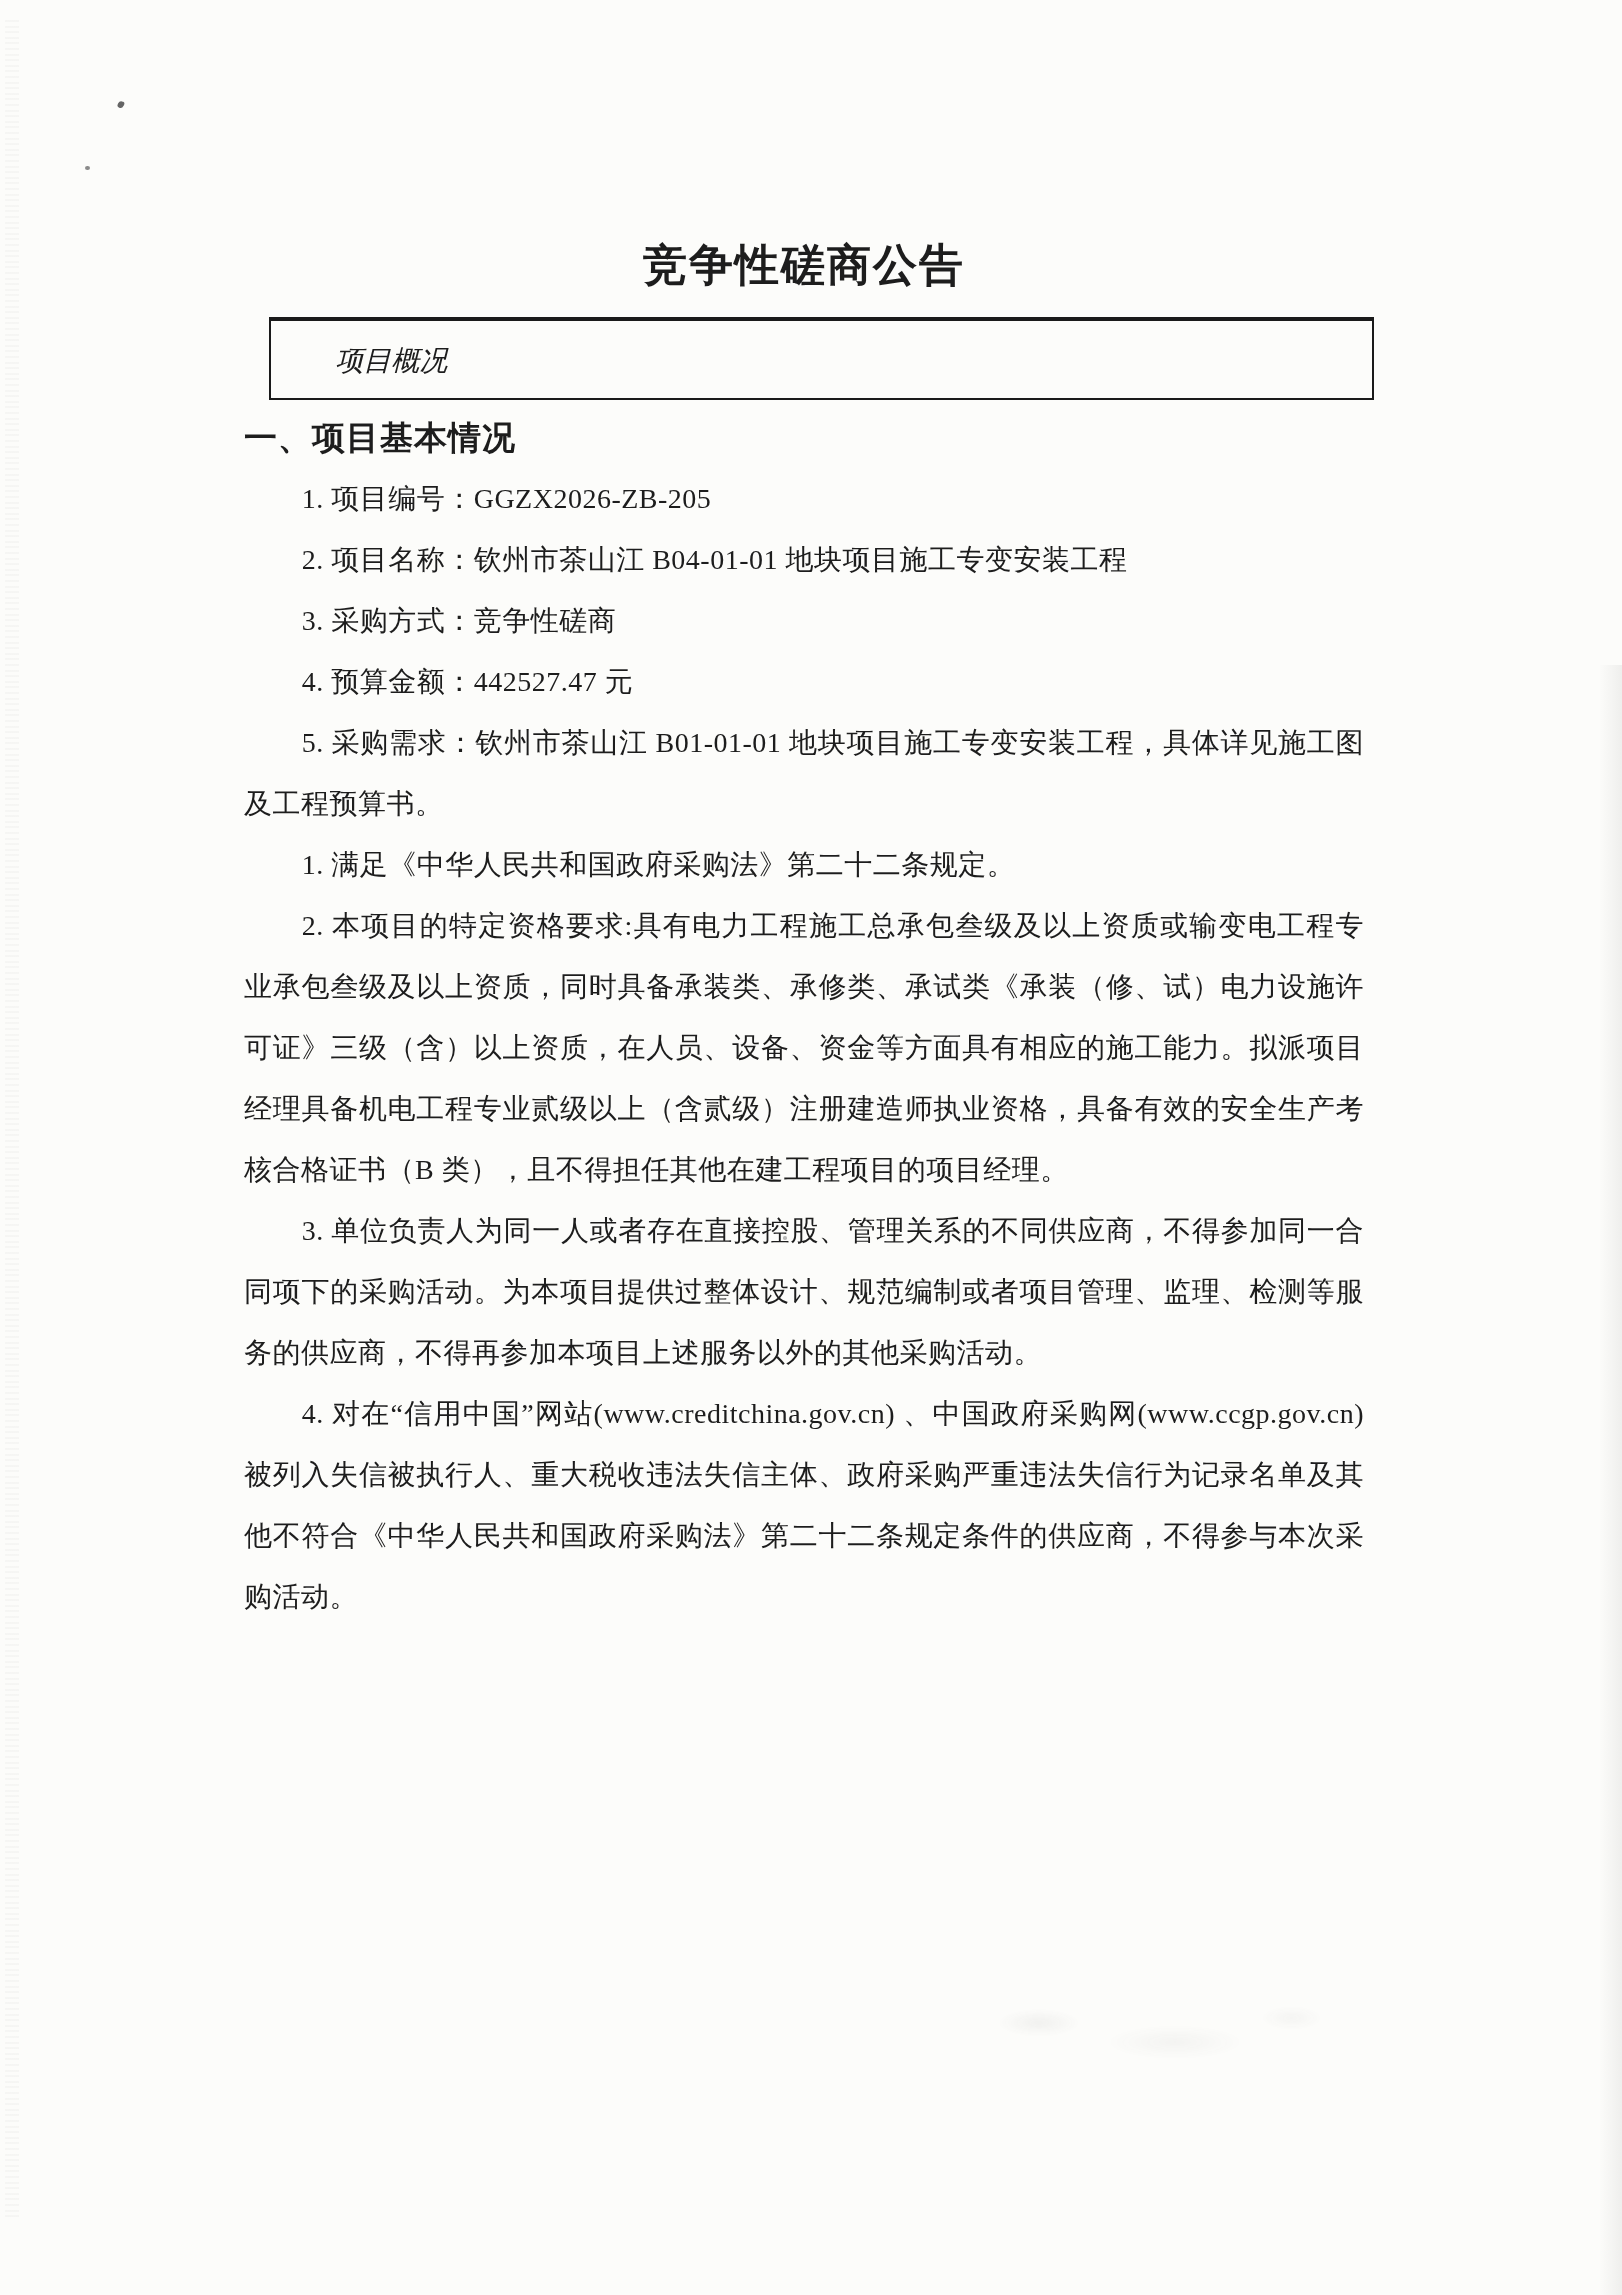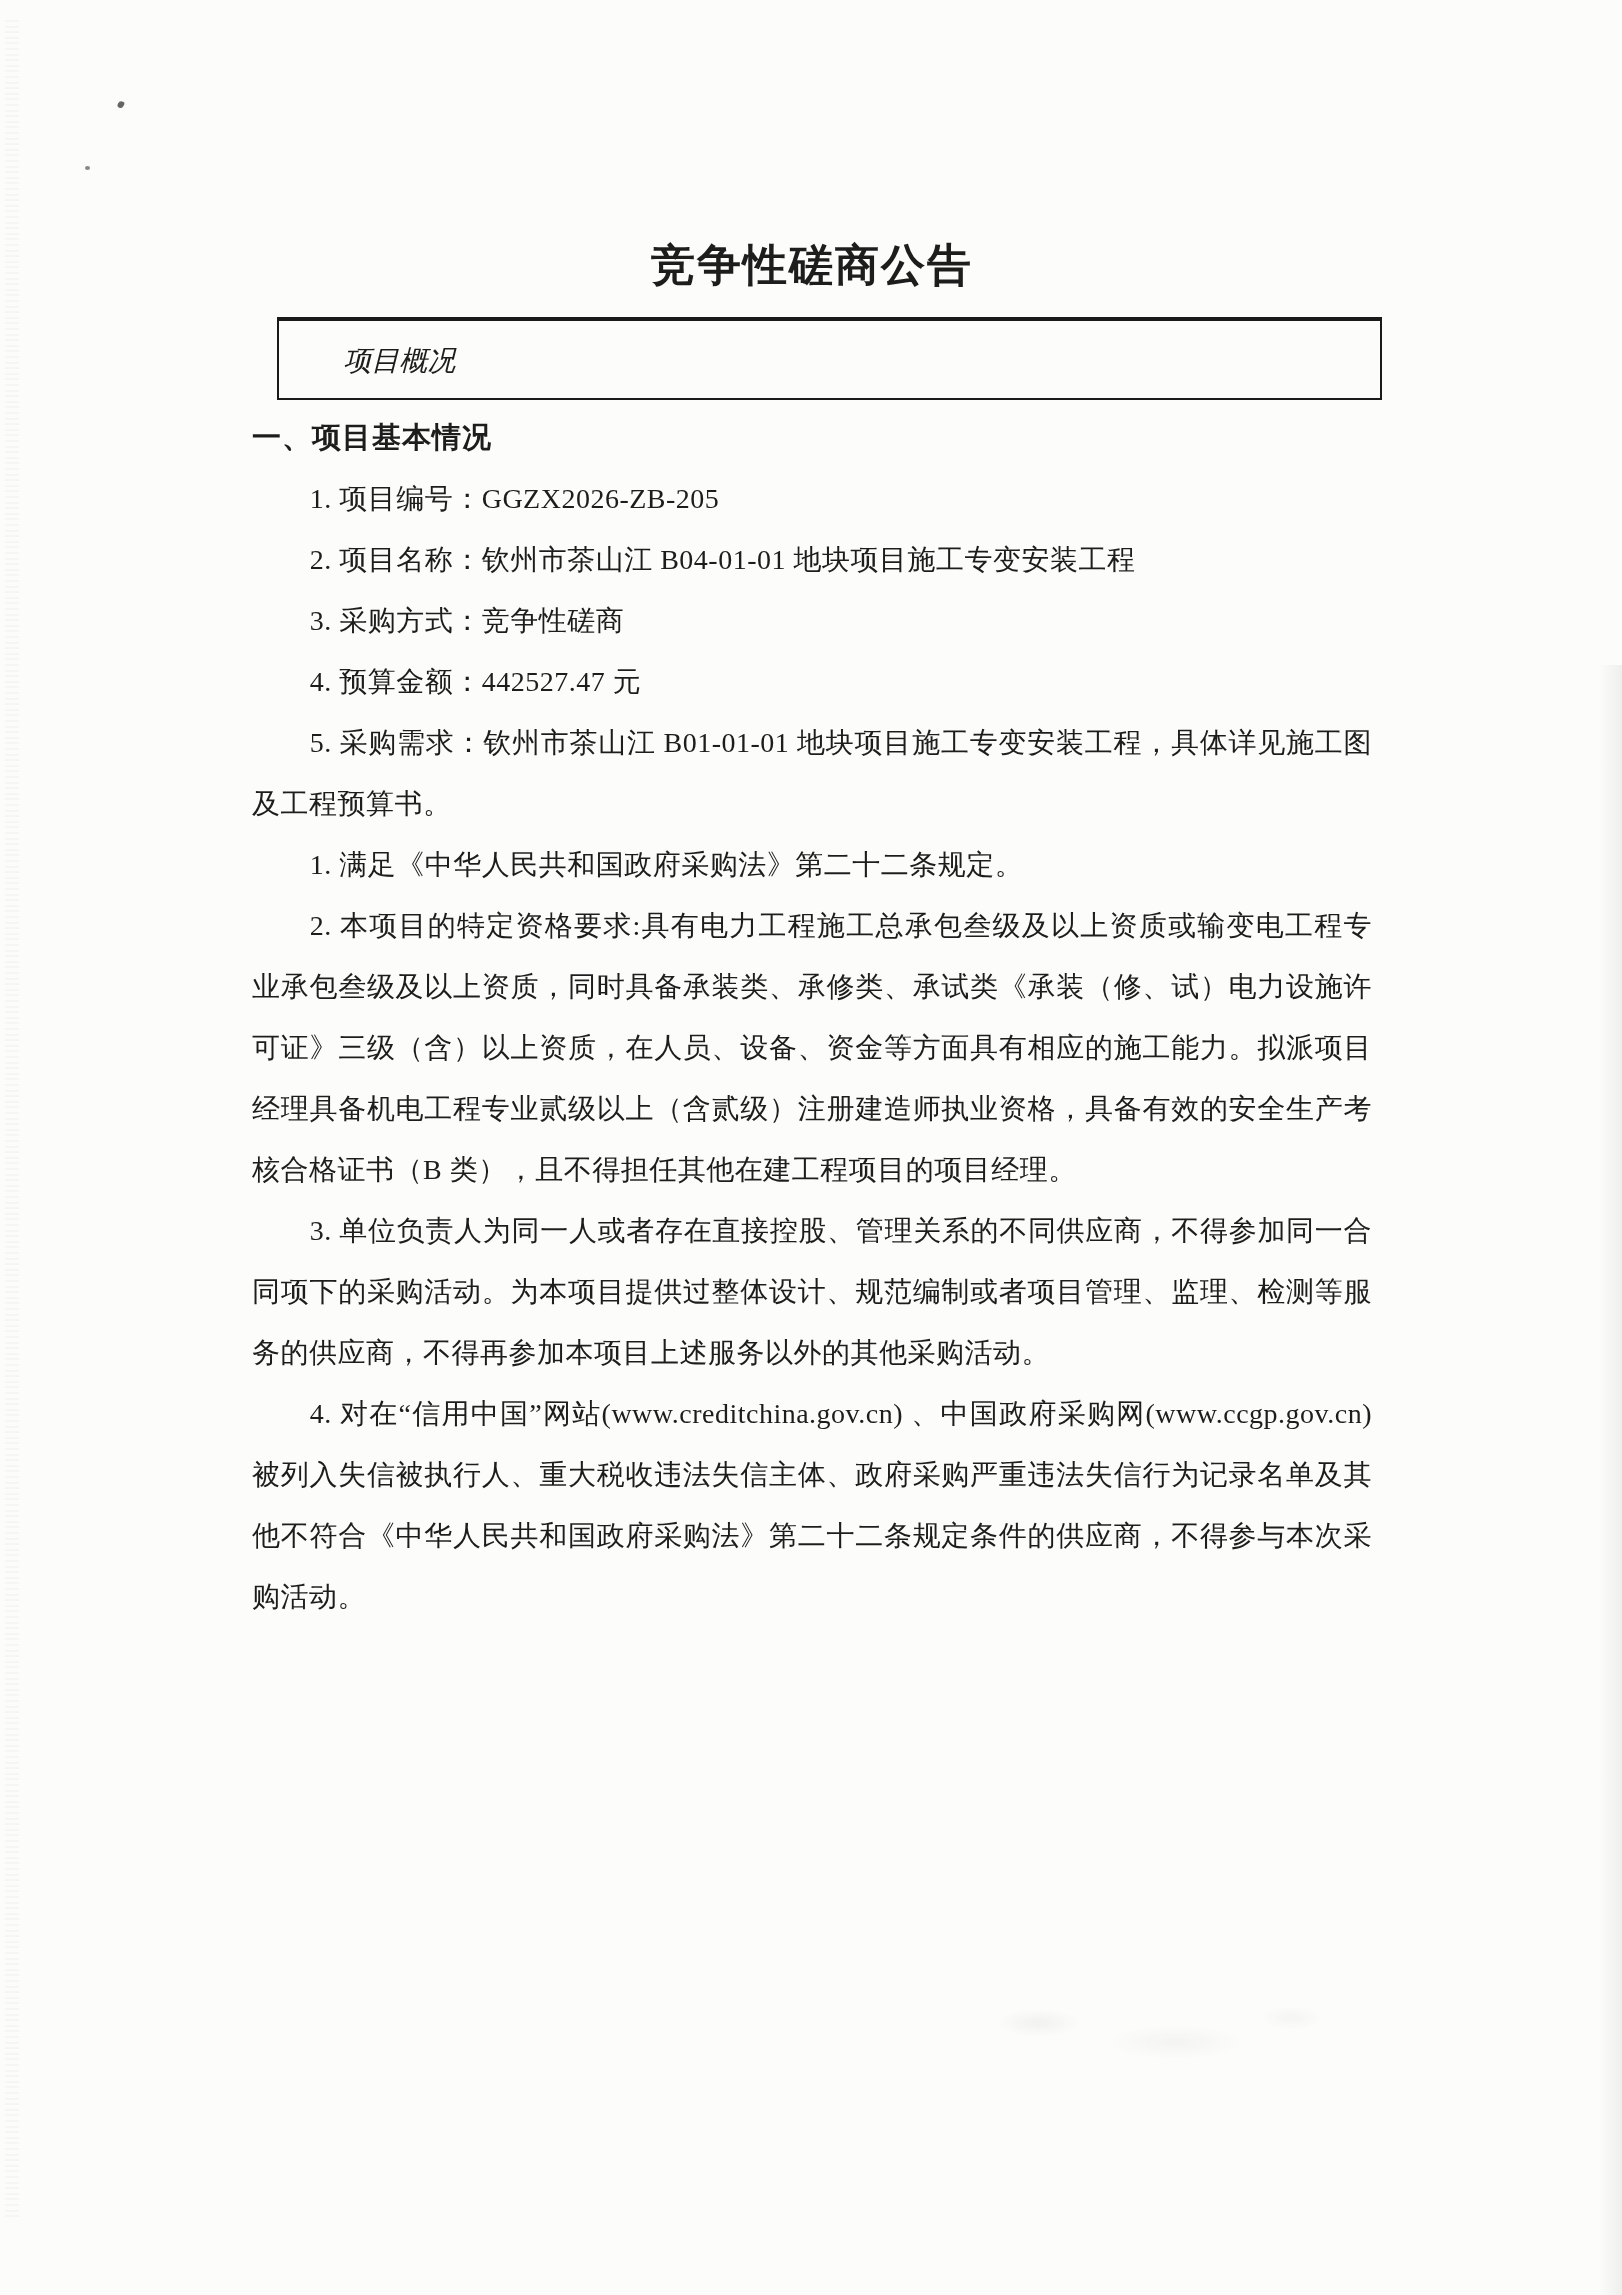--- a/index.html
+++ b/index.html
@@ -33,21 +33,21 @@
       radial-gradient(ellipse 102px 25.6px at 55% 60%,rgba(60,60,60,.14),transparent 70%),
       radial-gradient(ellipse 46px 18px at 85% 35%,rgba(60,60,60,.12),transparent 70%);
     opacity:.32;filter:blur(1.5px);
   }
   .right-band{
     position:absolute;right:0;top:665px;width:23.5px;height:1631px;
     background:linear-gradient(to left,rgba(120,120,118,.10),transparent);
   }
   
   .content{
-    position:absolute;left:252px;top:0;width:1120px;padding-top:239px;
+    position:absolute;left:244px;top:0;width:1120px;padding-top:239px;
   }
   .title{
     font-family:"Liberation Serif","DejaVu Serif",serif;
     font-size:44px;font-weight:700;line-height:53px;
     text-align:center;letter-spacing:2px;
   }
   .box{
     margin-top:24.5px;margin-left:24.5px;width:1105px;
     border:2.6px solid var(--line);border-top-width:4.6px;
     padding:12.3px 9.2px 9.2px 7.2px;
@@ -60,22 +60,22 @@
   .indent{text-indent:2.06em;}
   .u-seg{
     font-weight:700;
     text-decoration:underline;
     text-decoration-thickness:2px;
     text-underline-offset:6.1px;
     text-decoration-color:var(--line);
   }
   .sec{
     margin-top:7.2px;
-    font-family:Liberation Serif, serif;
-    font-size:29px;font-weight:700;line-height:61px;
+    font-family:Liberation Sans, sans-serif;
+    font-size:33px;font-weight:700;line-height:61px;
     letter-spacing:1px;
   }
   .sec2{margin-top:0;}
   .item{
     font-size:28px;line-height:61px;
     text-align:justify;text-indent:2.06em;
     letter-spacing:0.5px;
   }
 </style>
 </head>

